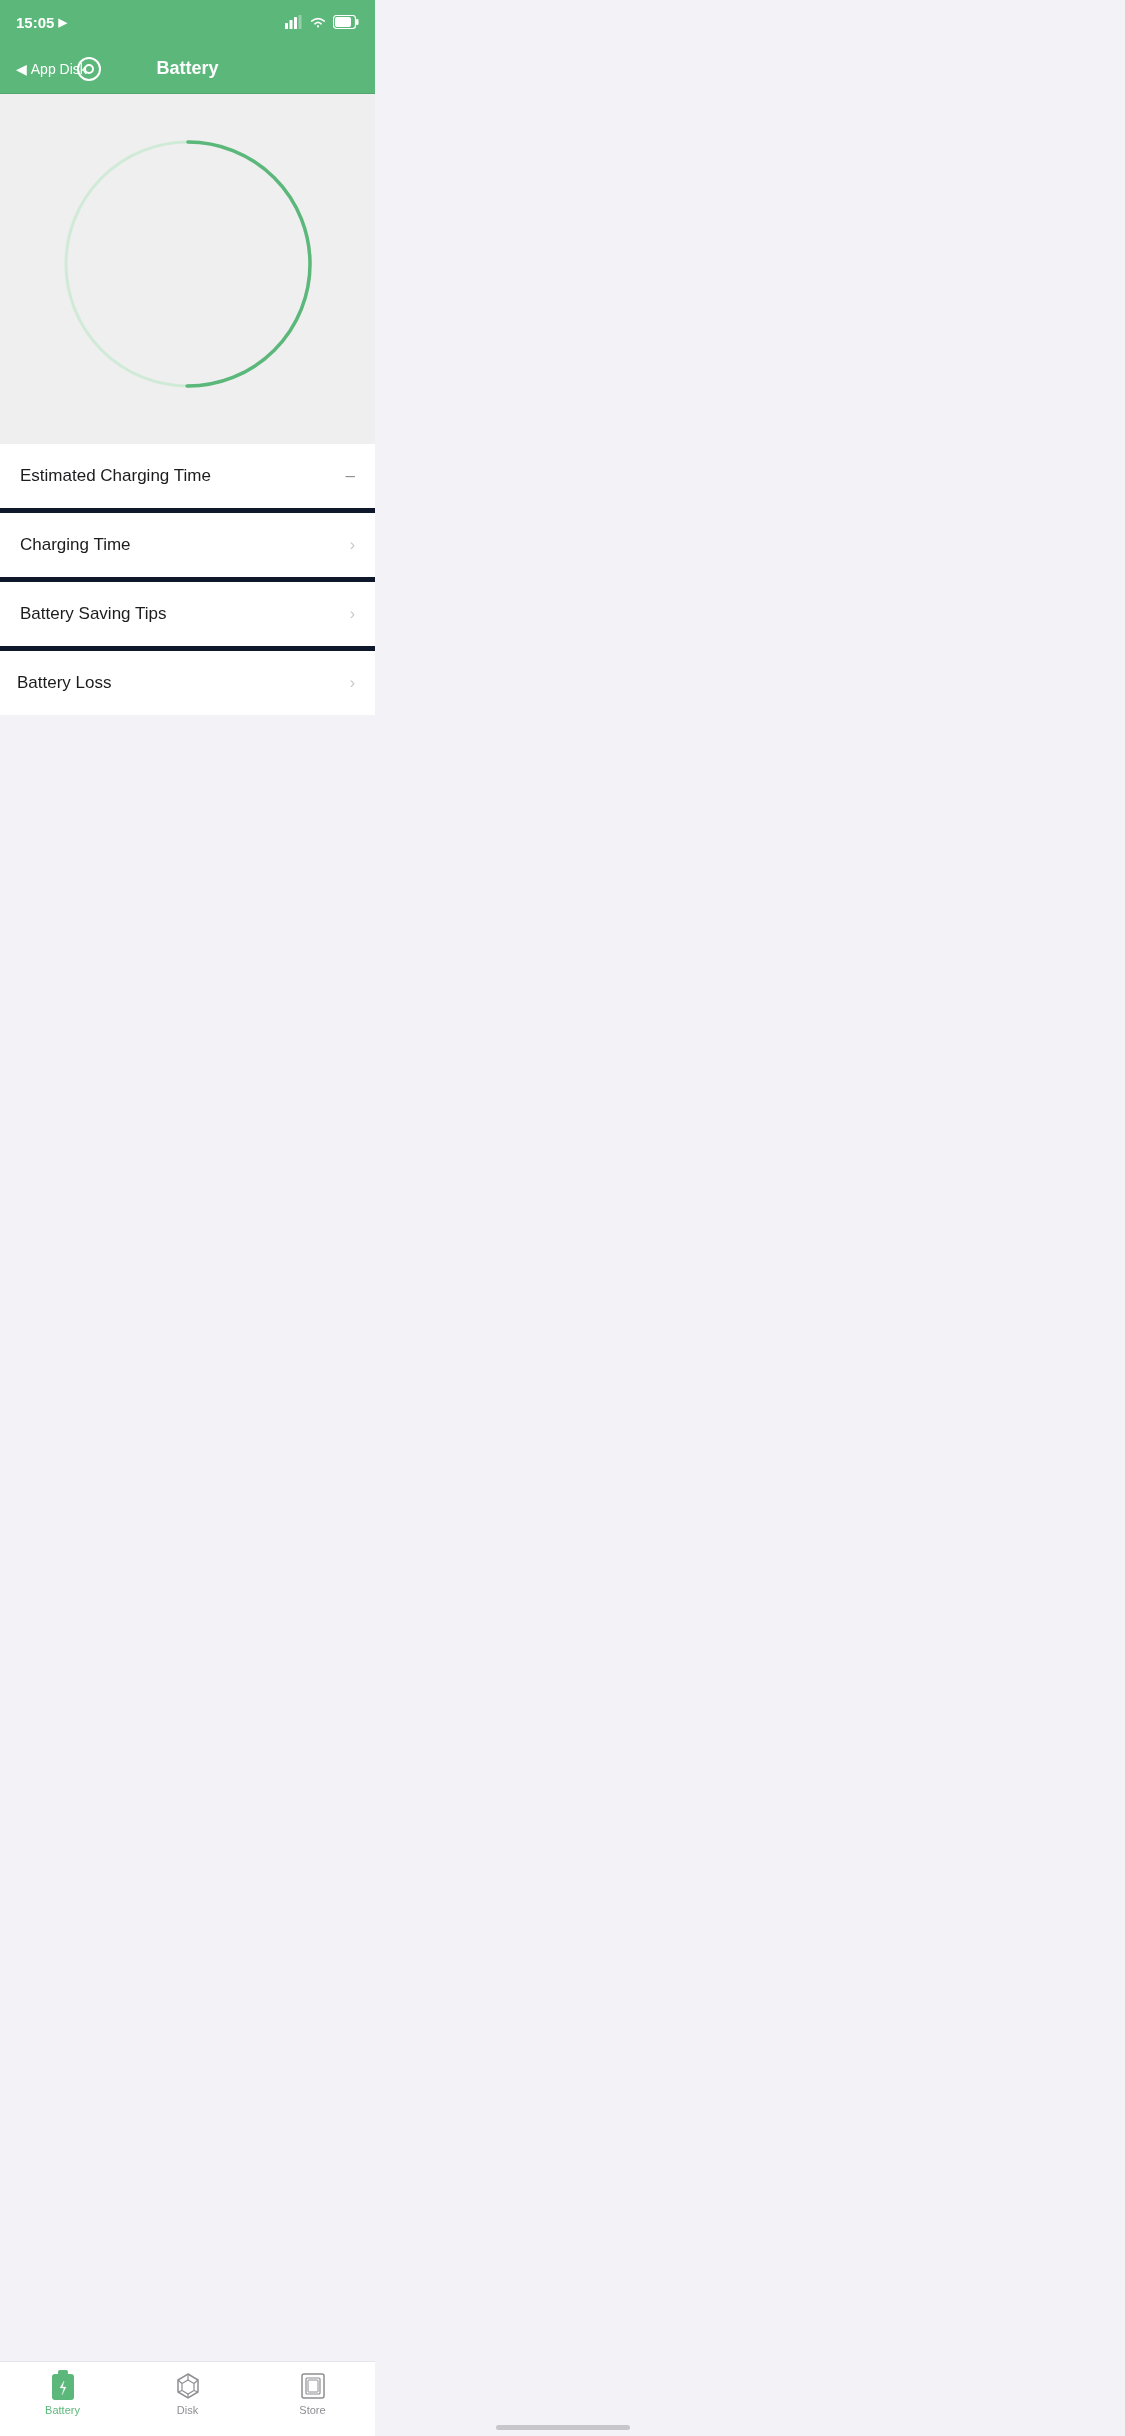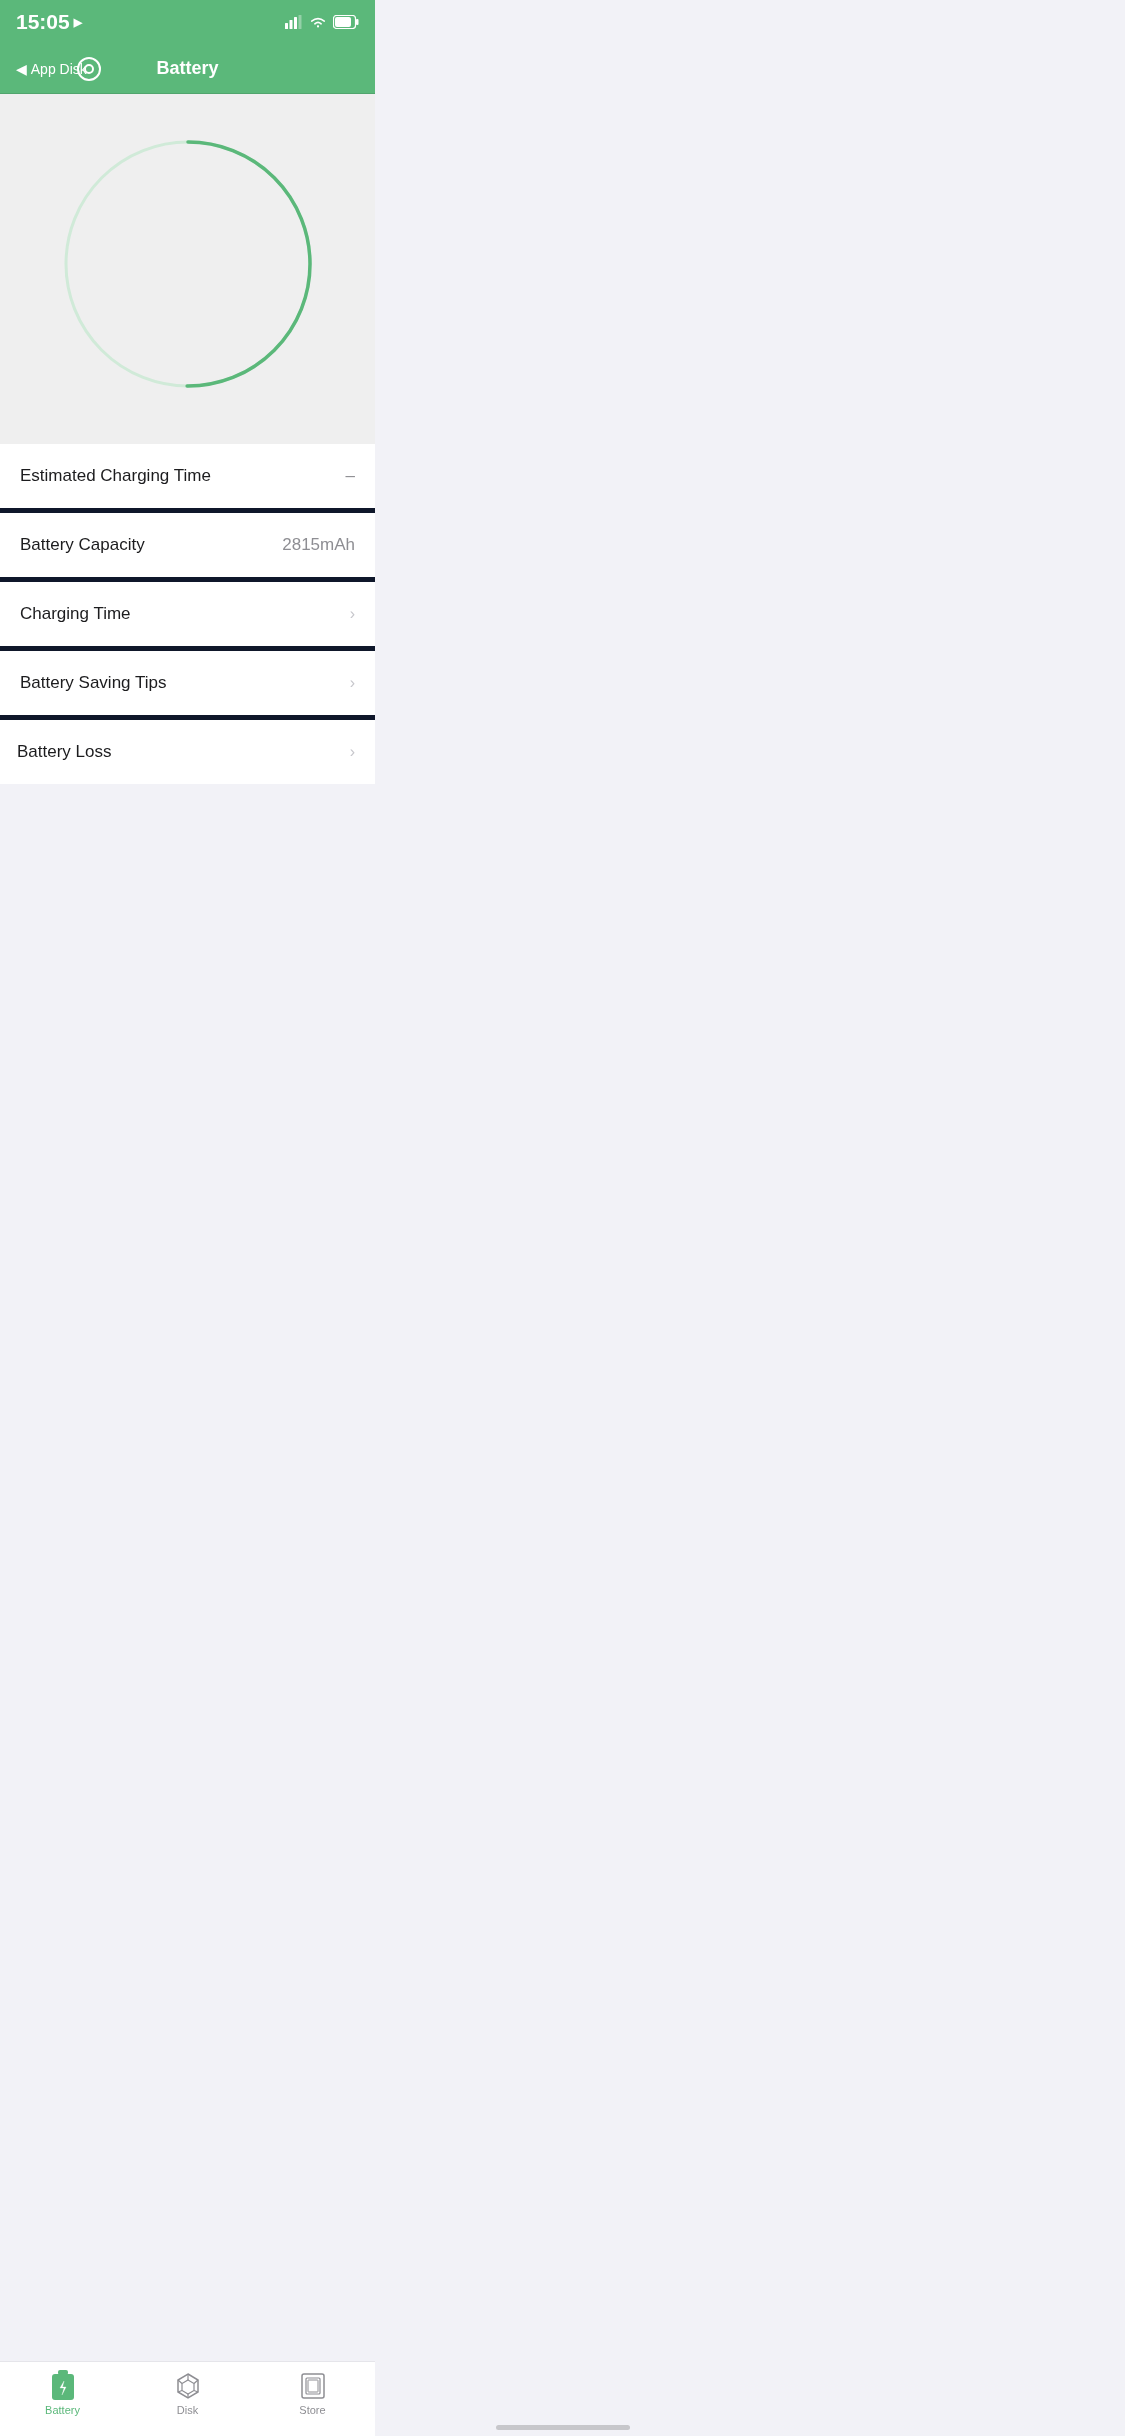--- a/index.html
+++ b/index.html
@@ -24,21 +24,21 @@
     }
     .status-left {
       display: flex;
       align-items: center;
       gap: 4px;
       color: white;
       font-size: 15px;
       font-weight: 600;
     }
     .status-time {
-      font-size: 21px;
+      font-size: 15px;
       font-weight: 700;
     }
     .status-right {
       display: flex;
       align-items: center;
       gap: 6px;
     }
 
     
     .nav-bar {
@@ -296,24 +296,20 @@
     </div>
   </div>
 
   <div class="info-section">
 
     <div class="info-row">
       <span class="info-label">Estimated Charging Time</span>
       <span class="info-dash">–</span>
     </div>
 
-    <div class="info-row">
-      <span class="info-label">Battery Capacity</span>
-      <span class="info-value">2815mAh</span>
-    </div>
 
     <div class="info-row">
       <span class="info-label">Charging Time</span>
       <span class="info-chevron">›</span>
     </div>
 
     <div class="info-row">
       <span class="info-label">Battery Saving Tips</span>
       <span class="info-chevron">›</span>
     </div>

